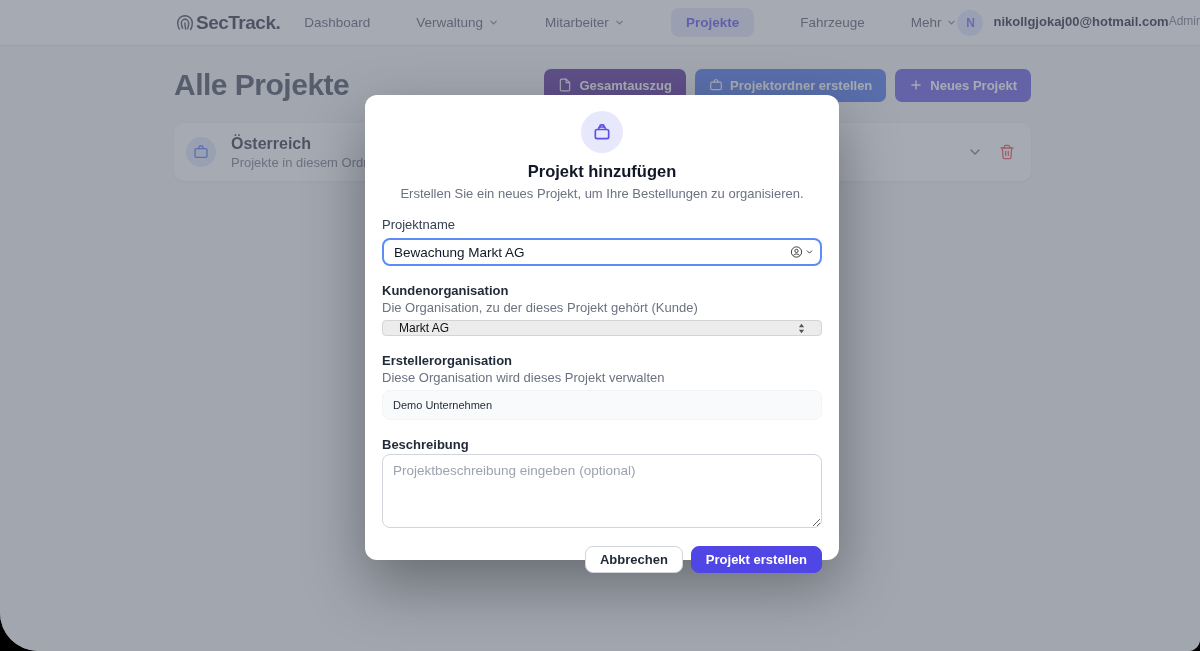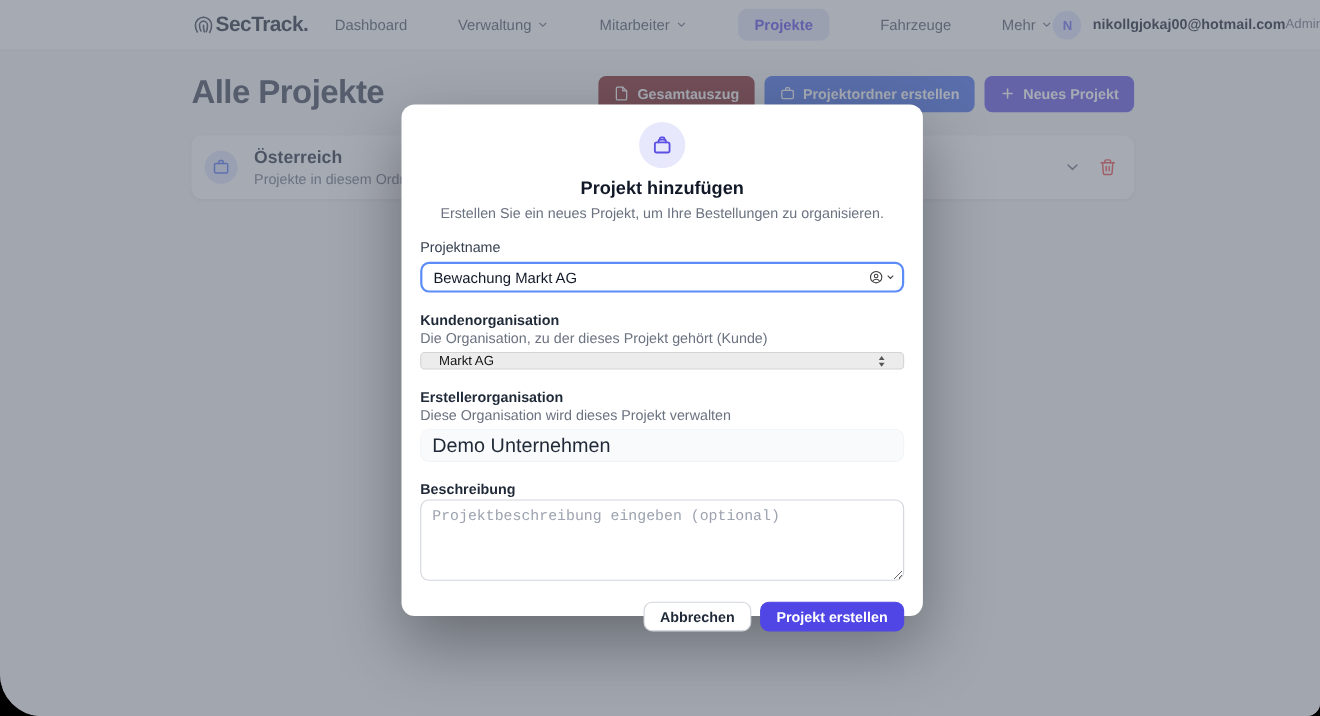--- a/index.html
+++ b/index.html
@@ -59,21 +59,21 @@
   .page-header-row { display:flex; align-items:center; justify-content:space-between; margin-top:8px; }
   .page-title { font-size:30px; font-weight:800; color:#374151; letter-spacing:-0.5px; }
   .page-actions { display:flex; gap:9px; }
   .action-btn {
     display:flex; align-items:center; gap:7px;
     border:none; cursor:pointer; font-family:inherit;
     color:#fff; font-size:13px; font-weight:600;
     height:33px; padding:0 14px; border-radius:7px;
   }
   .action-btn svg { width:14px; height:14px; }
-  .btn-green  { background:#7f1d1d; }
+  .btn-green  { background:#4c1d95; }
   .btn-blue   { background:#3f6ae8; }
   .btn-indigo { background:#5b4fe3; }
   .folder-card {
     margin-top:21px; height:58px; background:#fff;
     border-radius:10px; box-shadow:0 1px 3px rgba(0,0,0,.06);
     display:flex; align-items:center; padding:0 16px 0 12px;
   }
   .folder-icon-wrap {
     width:30px; height:30px; border-radius:50%;
     background:#dde5fd; color:#4c6ef5;
@@ -129,26 +129,26 @@
     height:16px; background:#ececec;
     border:1px solid #d4d4d4; border-radius:4px;
     display:flex; align-items:center;
     padding:0 16px; cursor:pointer;
   }
   .native-select-value { font-size:12px; color:#111; flex:1; line-height:1; }
   .readonly-box {
     height:30px; background:#f9fafb;
     border:1px solid #f3f4f6; border-radius:8px;
     display:flex; align-items:center; padding:0 10px;
-    font-size:18px; font-weight:500; color:#1f2937;
+    font-size:11px; font-weight:500; color:#1f2937;
   }
   .desc-textarea {
     width:100%; height:74px;
     border:1px solid #d1d5db; border-radius:8px;
-    padding:8px 10px; font-family:Liberation Mono, monospace; font-size:13.5px; color:#111827;
+    padding:8px 10px; font-family:Liberation Sans, sans-serif; font-size:13.5px; color:#111827;
     resize:vertical; outline:none;
   }
   .desc-textarea::placeholder { color:#9ca3af; }
   .modal-footer {
     display:flex; justify-content:flex-end; gap:8px;
     padding:14px 17px 0;
   }
   .modal-btn {
     height:27px; padding:0 14px; border-radius:8px;
     font-family:inherit; font-size:13px; font-weight:600; cursor:pointer;

